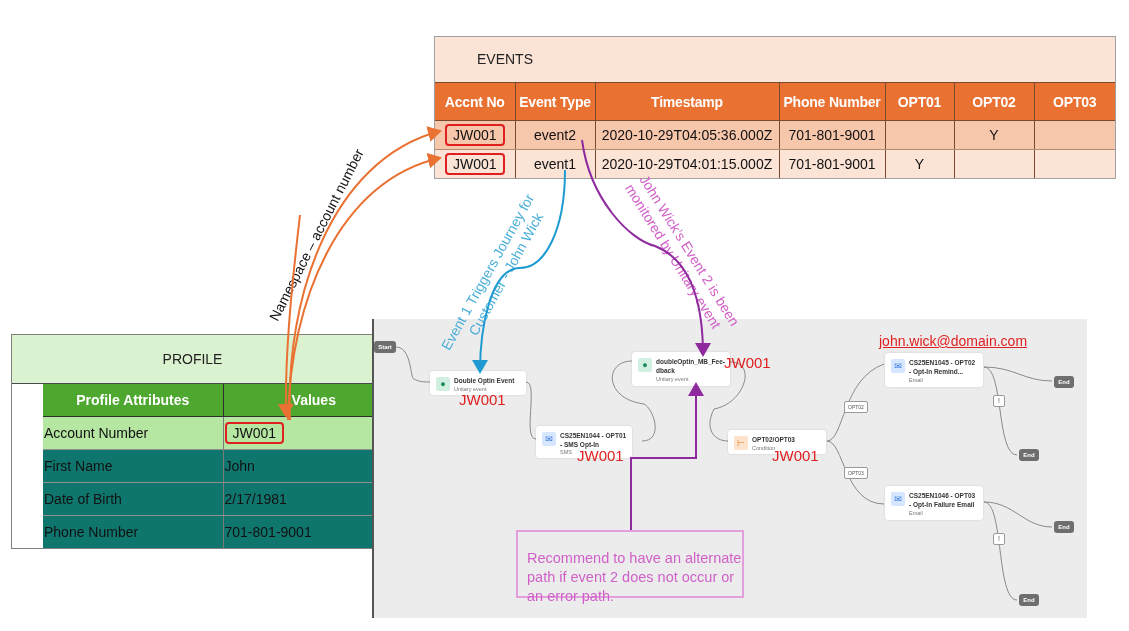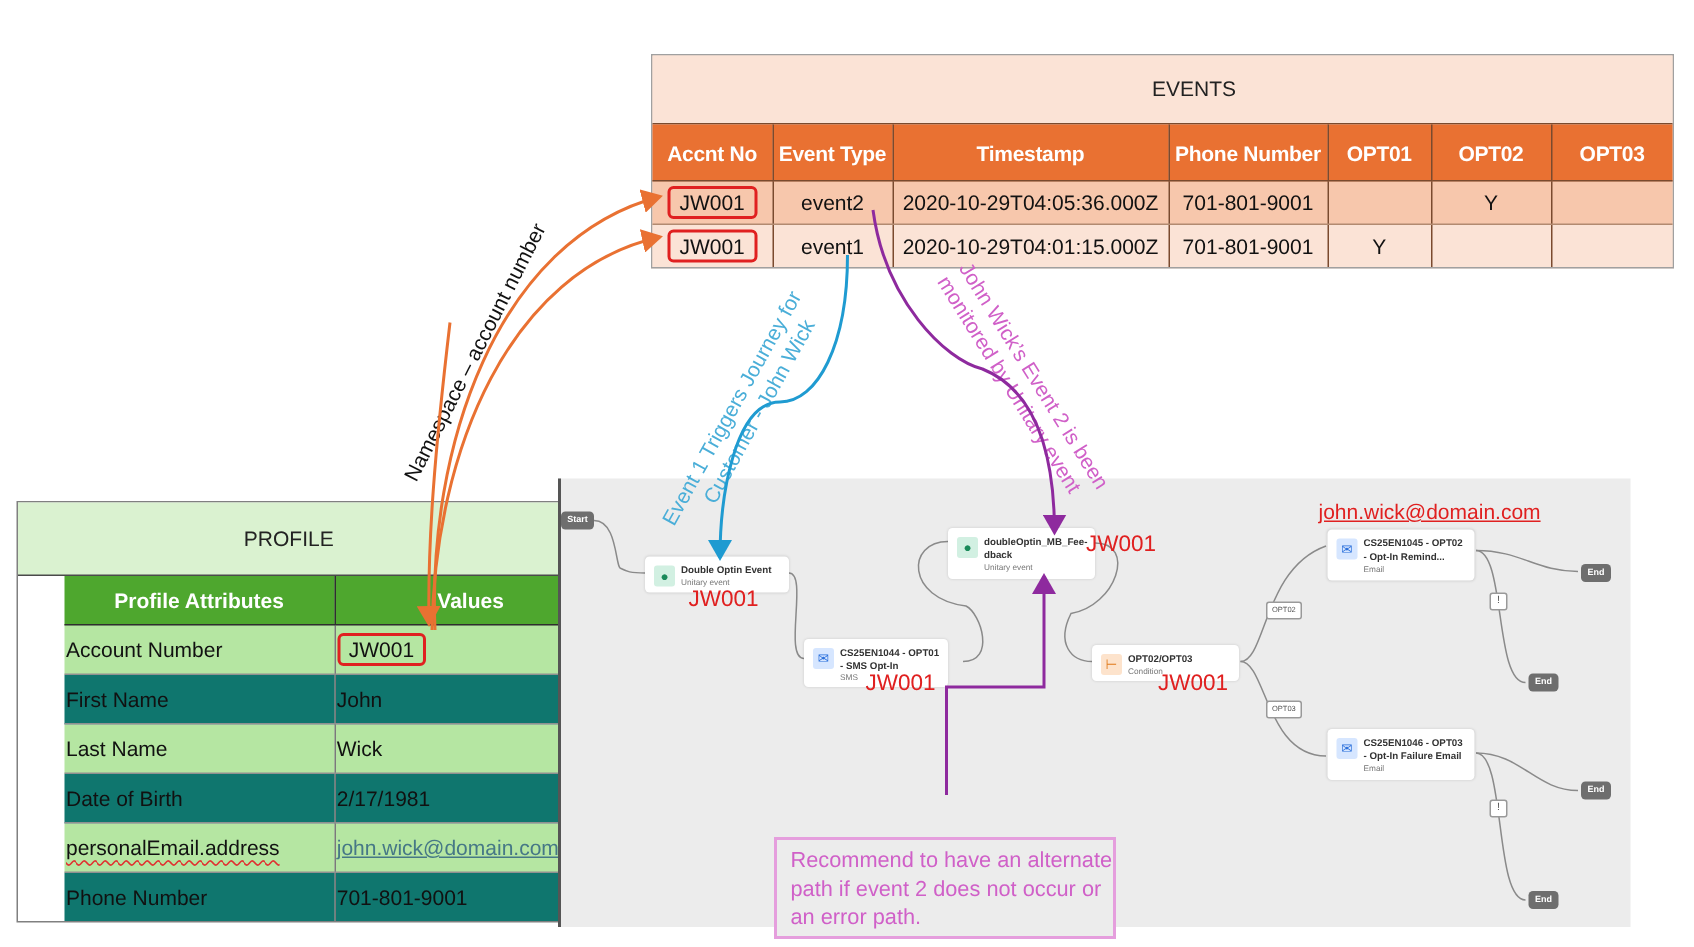--- a/index.html
+++ b/index.html
@@ -1,20 +1,20 @@
 <!DOCTYPE html>
 <html><head>
 <meta charset="utf-8">
 <style>
   html, body { margin:0; padding:0; }
   body { width:1129px; height:631px; position:relative; background:#ffffff; overflow:hidden; font-family:"Liberation Sans", sans-serif; }
 
   
   .events { position:absolute; left:434px; top:36px; width:680px; border:1px solid #a0a0a0; background:#fbe3d6; }
-  .events .title { height:45px; line-height:45px; text-align:center; font-size:14px; color:#222; background:#fbe3d6; border-bottom:1px solid #7a4a2e;padding-left:42px; }
+  .events .title { height:45px; line-height:45px; font-size:14px; color:#222; background:#fbe3d6; border-bottom:1px solid #7a4a2e;padding-left:42px; }
   .events table { border-collapse:collapse; width:100%; table-layout:fixed; }
   .events th { background:#e97132; color:#fff; font-weight:bold; font-size:14px; height:35px; border-right:1px solid #7a4a2e; border-bottom:1px solid #7a4a2e; font-family:"Liberation Sans", sans-serif; letter-spacing:-0.2px; }
   .events th:last-child, .events td:last-child { border-right:none; }
   .events td { font-size:14px; color:#111; text-align:center; height:26px; border-right:1px solid #7a4a2e; border-bottom:1px solid #b28a70; }
   .events tr.r0 td { background:#f7c7ac; }
   .events tr.r1 td { background:#fbe3d6; border-bottom:none; }
   .acc-box { display:inline-block; border:2px solid #e02020; border-radius:4px; padding:0 6px; line-height:18px; }
 
   
   .profile { position:absolute; left:11px; top:334px; width:361px; border:1px solid #808080; }
@@ -33,21 +33,21 @@
   .canvas { position:absolute; left:372px; top:319px; width:713px; height:299px; background:#ececec; border-left:2px solid #555; }
   .node { position:absolute; background:#fff; border-radius:3px; box-shadow:0 0 2px rgba(0,0,0,0.15); font-size:7px; color:#333; }
   .node .ic { position:absolute; left:6px; top:6px; width:14px; height:14px; border-radius:2px; display:flex; align-items:center; justify-content:center; font-size:9px; }
   .node .nm { position:absolute; left:24px; top:5px; right:4px; font-weight:bold; line-height:9px; font-size:6.5px; }
   .node .sb { position:absolute; left:24px; font-size:5.5px; color:#777; }
   .pill { position:absolute; background:#6e6e6e; color:#fff; font-size:6px; font-weight:bold; border-radius:3px; text-align:center; height:12px; line-height:12px; }
   .tag { position:absolute; background:#fff; border:1px solid #999; border-radius:2px; font-size:5px; color:#555; height:10px; line-height:10px; padding:0 3px; }
   .info { position:absolute; width:10px; height:10px; background:#fff; border:1px solid #999; border-radius:2px; font-size:7px; text-align:center; line-height:10px; color:#555; }
   .jw { position:absolute; color:#e02020; font-size:15px; }
 
-  .note { position:absolute; left:516px; top:530px; width:228px; height:68px; border:2px solid #e59edd; background:#ececec; color:#d060c8; font-size:14.5px; line-height:19px; padding:5px 0 0 9px; box-sizing:border-box;margin-top:28px; }
+  .note { position:absolute; left:516px; top:530px; width:228px; height:68px; border:2px solid #e59edd; background:#ececec; color:#d060c8; font-size:14.5px; line-height:19px; padding:17px 0 0 9px; box-sizing:border-box; }
   .email-red { position:absolute; left:879px; top:333px; font-size:14px; color:#e02020; text-decoration:underline; }
 
   .rot { position:absolute; white-space:nowrap; transform-origin:left top; }
   svg.overlay { position:absolute; left:0; top:0; pointer-events:none; }
 </style>
 </head>
 <body>
 
 <div class="events">
   <div class="title">EVENTS</div>
@@ -106,31 +106,23 @@
       <th>Values</th>
     </tr>
     <tr class="odd">
       <td>Account Number</td>
       <td><span class="acc-box">JW001</span></td>
     </tr>
     <tr class="even">
       <td>First Name</td>
       <td>John</td>
     </tr>
-    <tr class="odd">
-      <td>Last Name</td>
-      <td>Wick</td>
-    </tr>
     <tr class="even">
       <td>Date of Birth</td>
       <td>2/17/1981</td>
-    </tr>
-    <tr class="odd">
-      <td><span class="squiggle">personalEmail.address</span></td>
-      <td><span class="email-link">john.wick@domain.com</span></td>
     </tr>
     <tr class="even">
       <td>Phone Number</td>
       <td>701-801-9001</td>
     </tr>
   </tbody>
     </table>
 </div>
 
 <div class="canvas">

